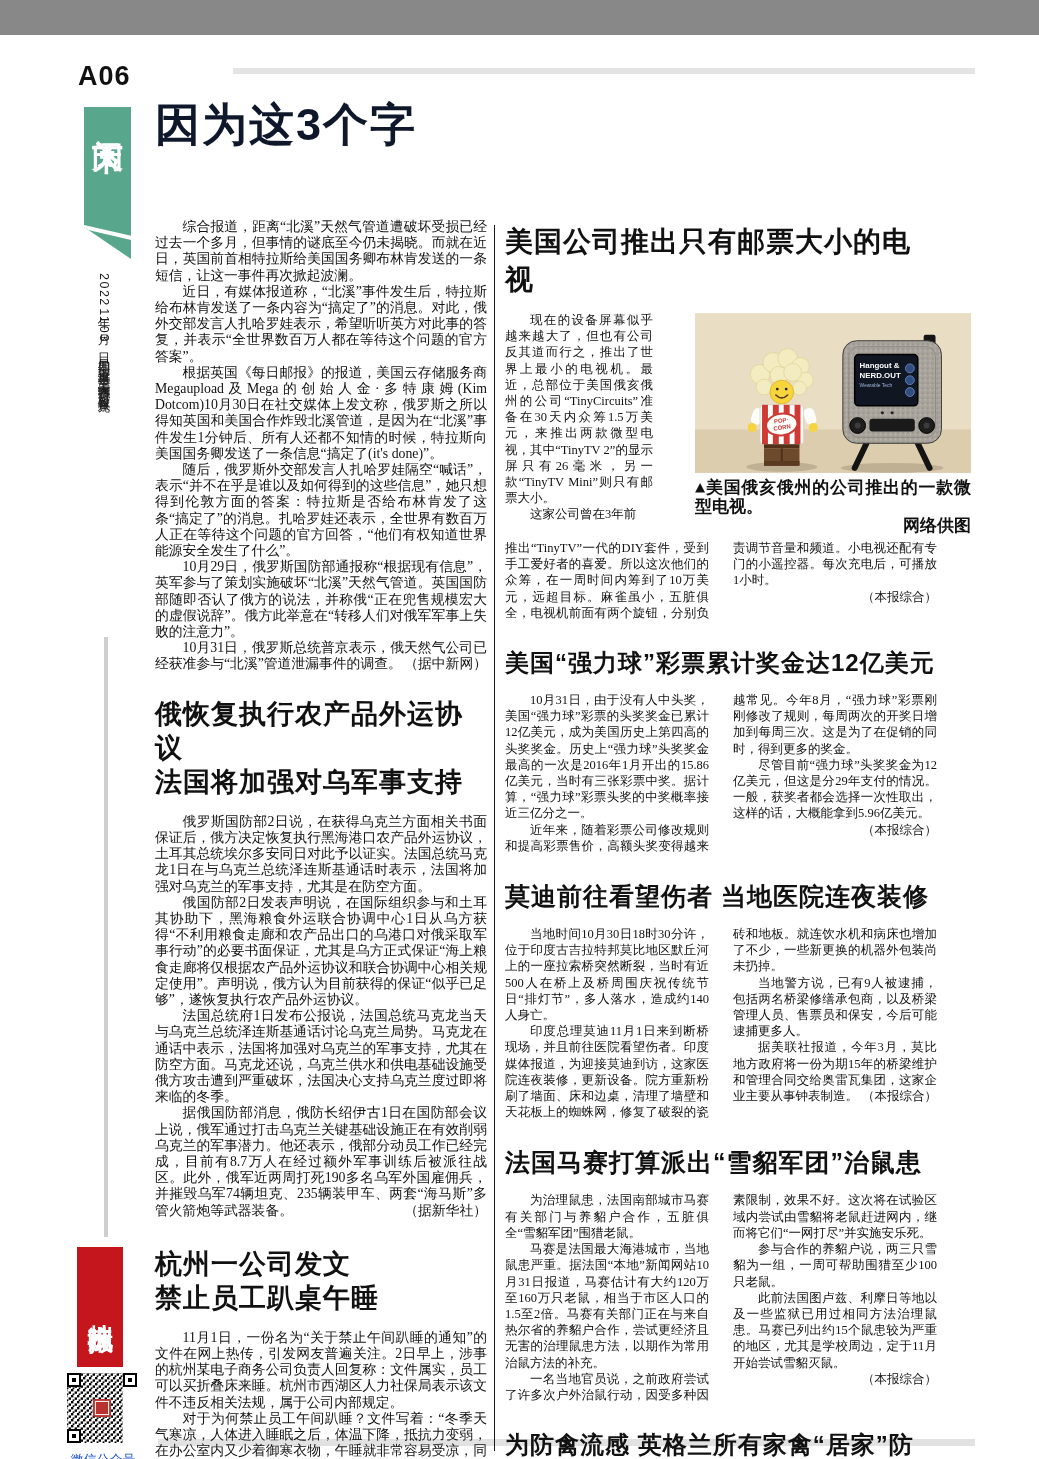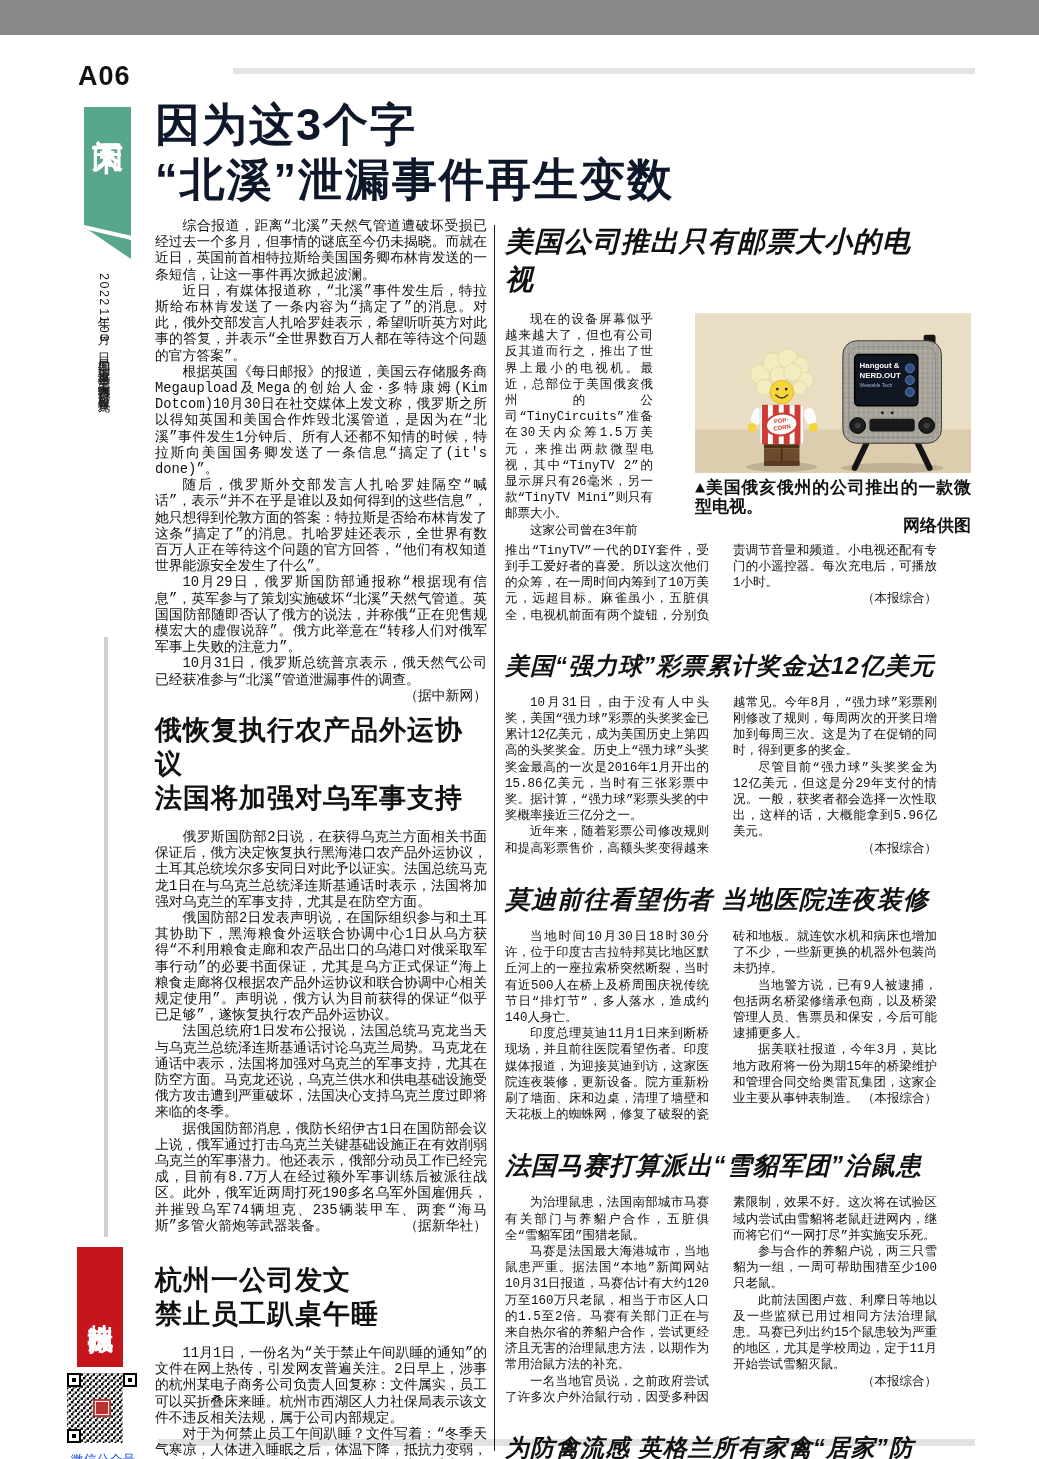--- a/index.html
+++ b/index.html
@@ -21,30 +21,30 @@
   .vline{position:absolute;left:104px;top:602px;width:4px;height:600px;background:#cfcfcf;}
   .masthead-logo{position:absolute;left:77px;top:1212px;width:46px;height:120px;background:#c5161d;
           color:#fff;writing-mode:vertical-rl;text-orientation:upright;font-size:25px;font-weight:bold;
           font-family:"Liberation Serif",serif;text-align:center;line-height:46px;letter-spacing:2px;}
   .qr{position:absolute;left:65px;top:1336px;width:74px;height:74px;}
   .wechat{position:absolute;left:55px;top:1416px;width:96px;text-align:center;font-size:13px;color:#1d4ed8;}
   
   .lead-title{position:absolute;left:155px;top:62px;font-weight:bold;font-size:45px;line-height:55px;
           letter-spacing:2px;color:#0f172a;}
   .h2{font-weight:bold;font-size:27px;line-height:34px;letter-spacing:1px;margin:24px 0 15px;}
-  .h3{font-weight:bold;letter-spacing:1px;margin:26px 0 13px;font-style:italic;}
+  .h3{font-weight:bold;letter-spacing:1px;margin:26px 0 13px;}
   .h3.first{margin-top:0;}
   
   .col-left{position:absolute;left:155px;top:184px;width:332px;}
   .col-right{position:absolute;left:505px;top:188px;width:432px;}
   .divider{position:absolute;left:494px;top:190px;width:1px;height:1226px;background:#1a1a1a;}
   .body{font-family:"Liberation Serif",serif;text-align:justify;}
   .col-left .body{font-size:13.8px;line-height:16.2px;}
   .col-right .body{font-size:12.5px;line-height:16.2px;}
-  .body p{margin:0;text-indent:2em;font-family:Liberation Mono, monospace;}
+  .body p{margin:0;text-indent:2em;}
   .body p.noindent{text-indent:0;}
   .attr{float:right;text-indent:0;}
   .attr-line{text-align:right;text-indent:0 !important;}
   .twocol{column-count:2;column-gap:24px;}
   
   .tv-row{display:flex;gap:24px;margin-bottom:4px;}
   .tv-textcol{width:148px;flex:none;}
   figure{margin:0;flex:1;padding-left:18px;}
   .photo{width:276px;height:162px;display:block;}
   figcaption{font-family:Liberation Mono, monospace;font-weight:bold;font-size:17px;
@@ -90,21 +90,20 @@
     <rect x="31.5" y="3.5" width="2" height="2" fill="#000"></rect>
     <rect x="3.5" y="31.5" width="2" height="2" fill="#000"></rect>
     <rect x="14" y="14" width="9" height="9" fill="#b8332f" rx="1"></rect>
     <rect x="15.2" y="15.2" width="6.6" height="6.6" fill="none" stroke="#fff" stroke-width="0.5"></rect>
   </svg>
 
   <div class="wechat">微信公众号</div>
 
   <div class="lead-title">
     <div>因为这3个字</div>
-    <div>“北溪”泄漏事件再生变数</div>
   </div>
 
   <div class="divider"></div>
 
   <div class="col-left">
     <div class="body">
       <p>综合报道，距离“北溪”天然气管道遭破坏受损已经过去一个多月，但事情的谜底至今仍未揭晓。而就在近日，英国前首相特拉斯给美国国务卿布林肯发送的一条短信，让这一事件再次掀起波澜。</p>
       <p>近日，有媒体报道称，“北溪”事件发生后，特拉斯给布林肯发送了一条内容为“搞定了”的消息。对此，俄外交部发言人扎哈罗娃表示，希望听听英方对此事的答复，并表示“全世界数百万人都在等待这个问题的官方答案”。</p>
       <p>根据英国《每日邮报》的报道，美国云存储服务商Megaupload及Mega的创始人金·多特康姆(Kim Dotcom)10月30日在社交媒体上发文称，俄罗斯之所以得知英国和美国合作炸毁北溪管道，是因为在“北溪”事件发生1分钟后、所有人还都不知情的时候，特拉斯向美国国务卿发送了一条信息“搞定了(it's done)”。</p>
       <p>随后，俄罗斯外交部发言人扎哈罗娃隔空“喊话”，表示“并不在乎是谁以及如何得到的这些信息”，她只想得到伦敦方面的答案：特拉斯是否给布林肯发了这条“搞定了”的消息。扎哈罗娃还表示，全世界有数百万人正在等待这个问题的官方回答，“他们有权知道世界能源安全发生了什么”。</p>

